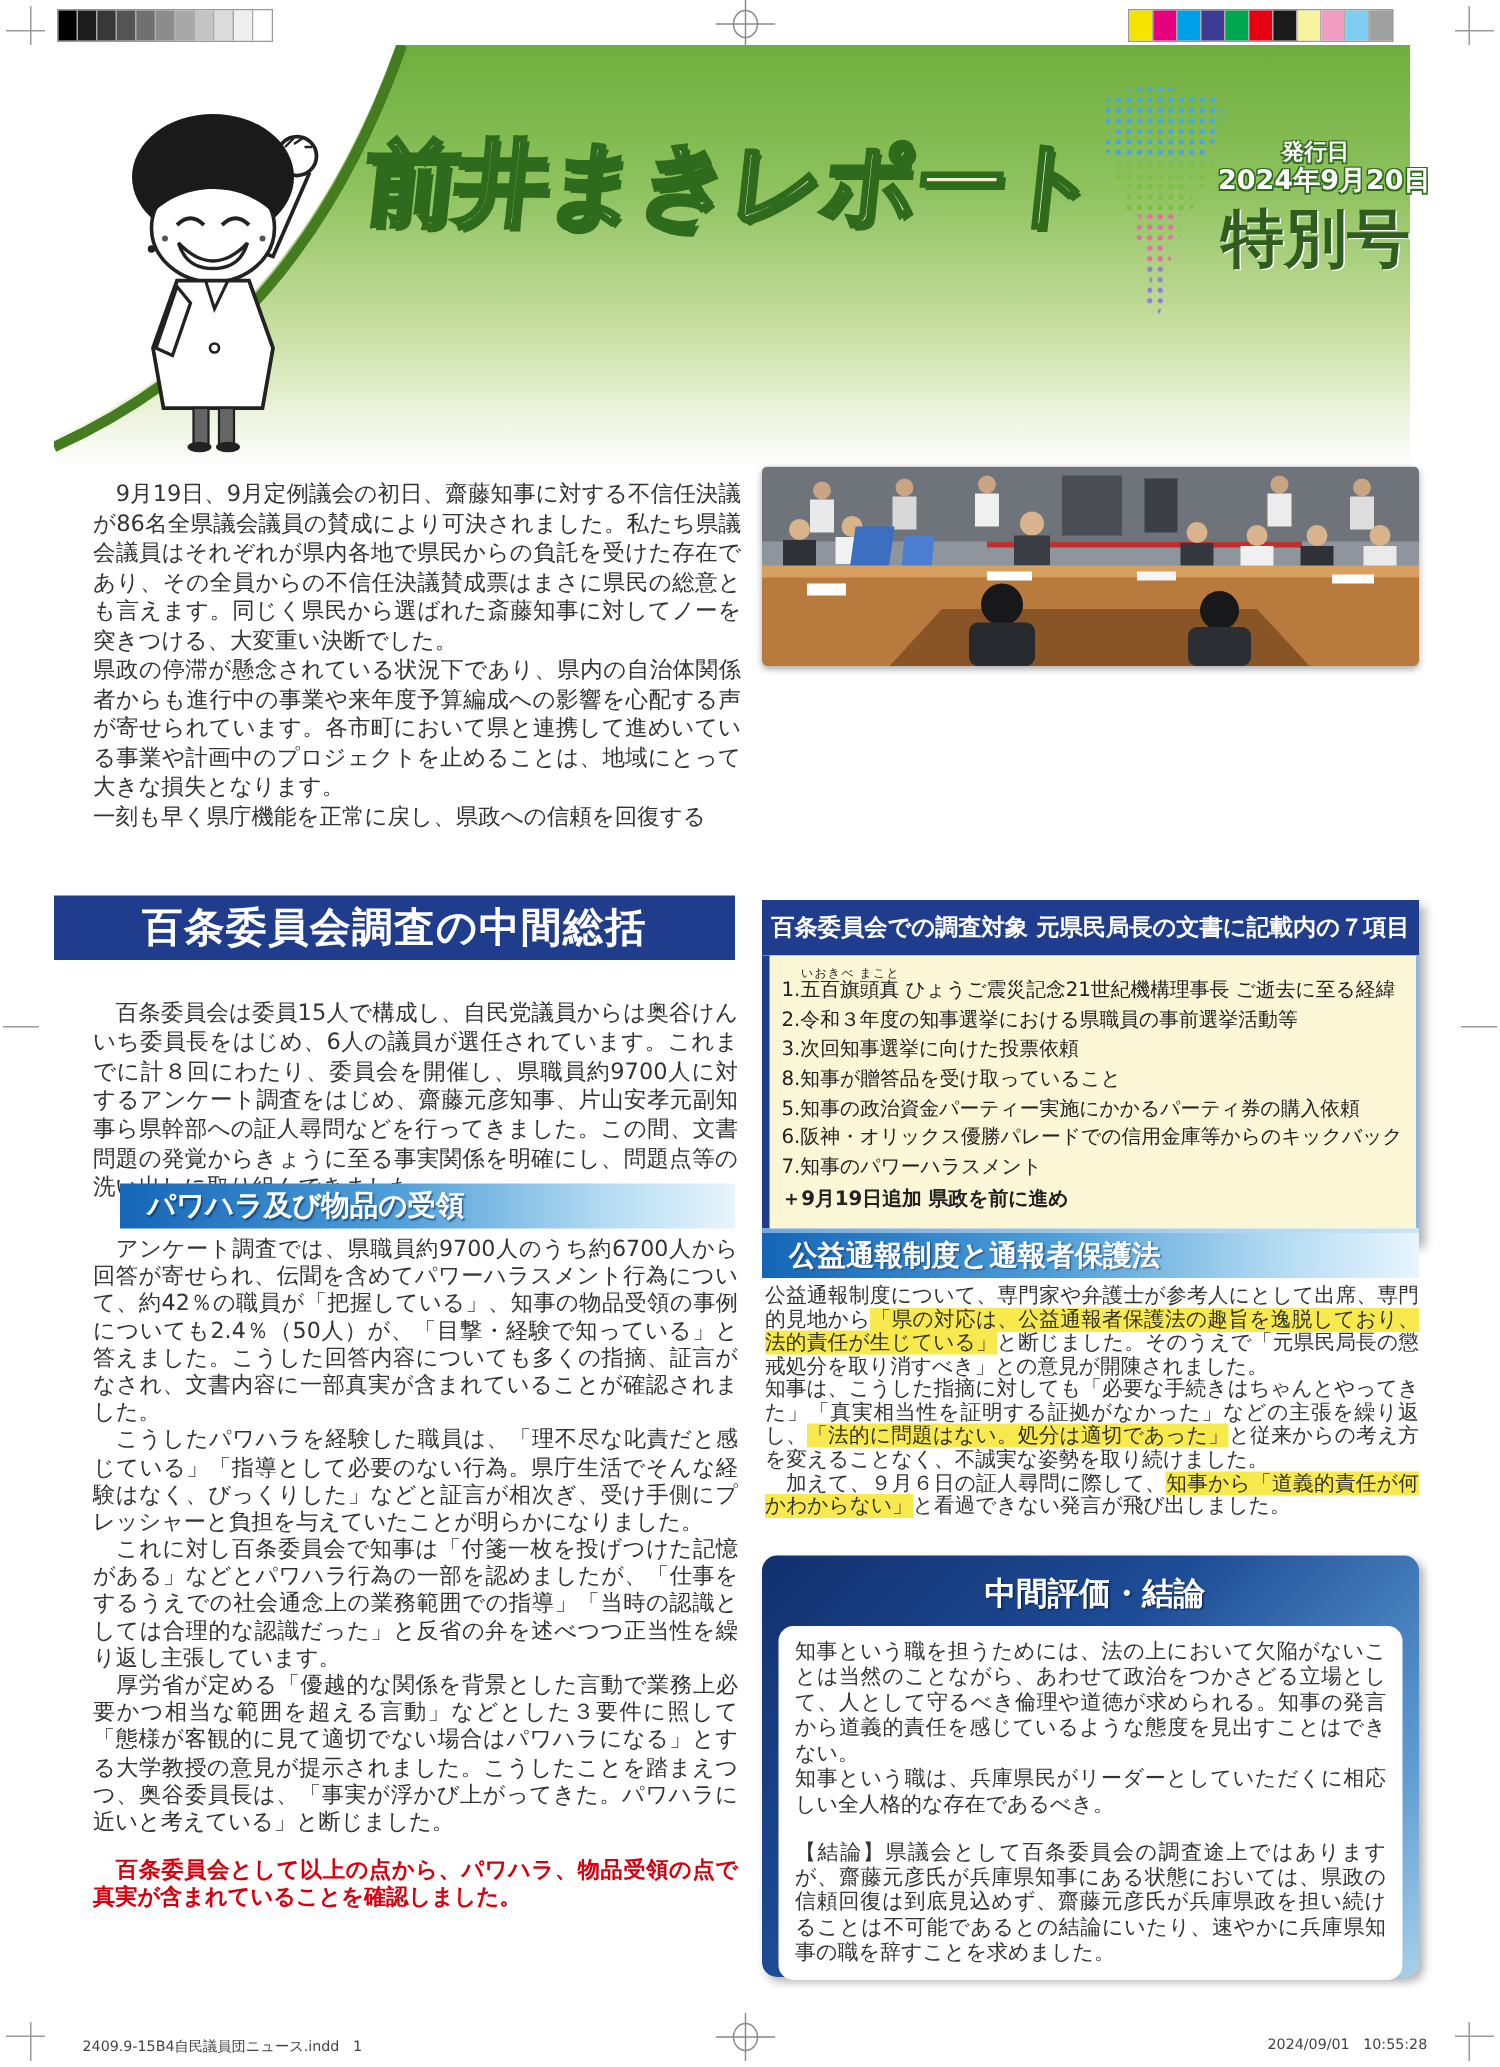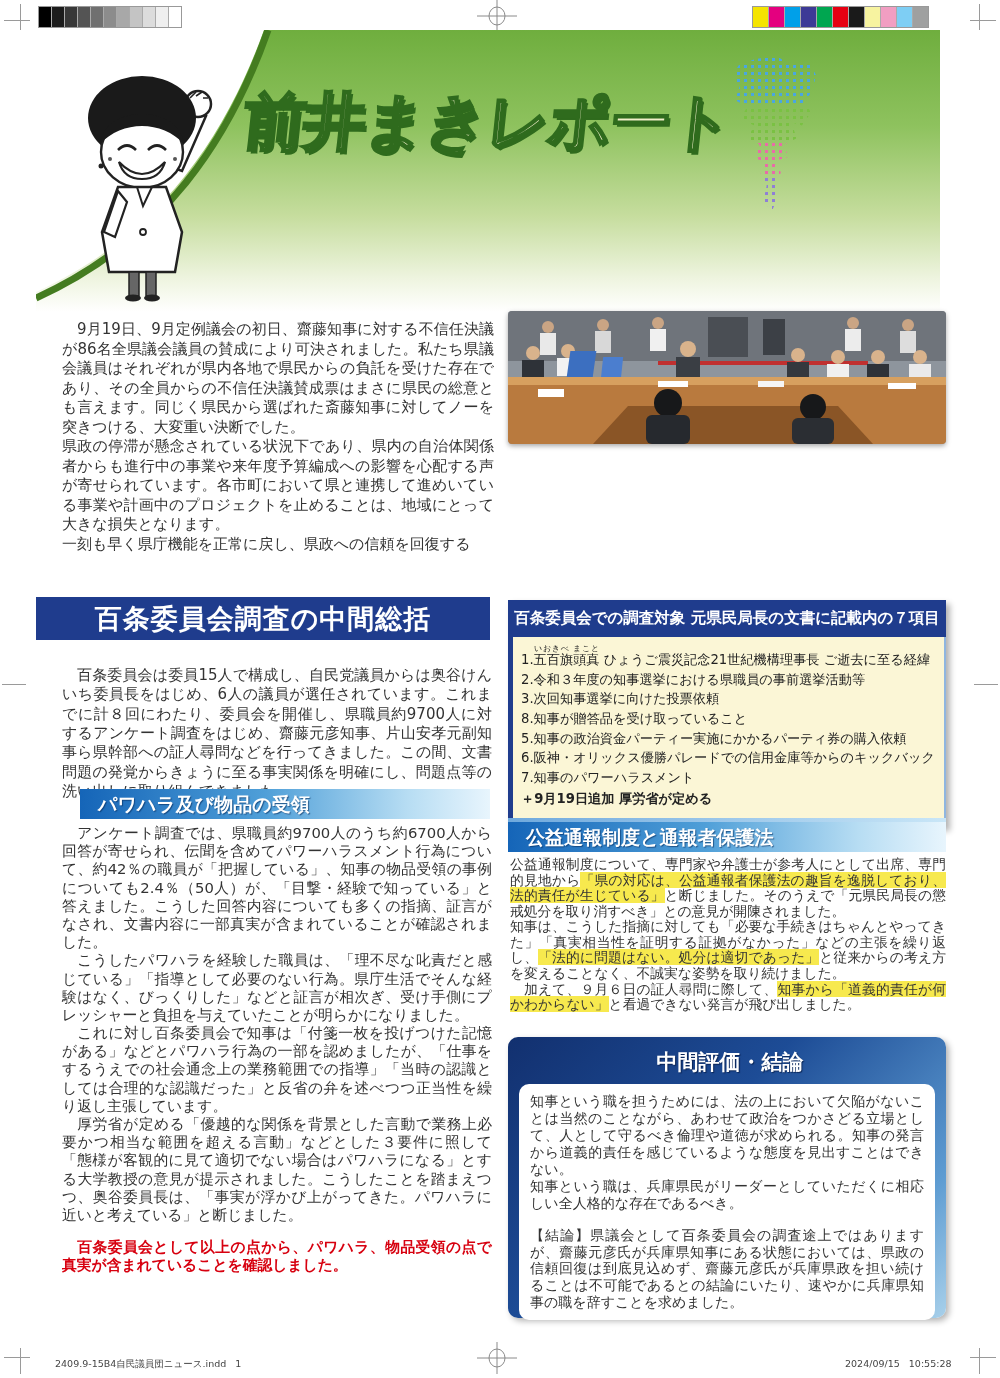--- a/index.html
+++ b/index.html
@@ -172,20 +172,25 @@
       <ellipse cx="110" cy="242" rx="8" ry="3.5" fill="#222"></ellipse>
   </svg>
 
   <div class="title">前井まきレポート</div>
   <div class="dotmap">
       <i class="b1"></i>
       <i class="b2"></i>
       <i class="b3"></i>
       <i class="b4"></i>
     </div>
+  <div class="issue">
+    <div class="lbl">発行日</div>
+    <div class="date">2024年9月20日</div>
+    <div class="type">特別号</div>
+  </div>
 
   <div class="lead-left">
     <p>　9月19日、9月定例議会の初日、齋藤知事に対する不信任決議が86名全県議会議員の賛成により可決されました。私たち県議会議員はそれぞれが県内各地で県民からの負託を受けた存在であり、その全員からの不信任決議賛成票はまさに県民の総意とも言えます。同じく県民から選ばれた斎藤知事に対してノーを突きつける、大変重い決断でした。</p>
     <p>県政の停滞が懸念されている状況下であり、県内の自治体関係者からも進行中の事業や来年度予算編成への影響を心配する声が寄せられています。各市町において県と連携して進めいている事業や計画中のプロジェクトを止めることは、地域にとって大きな損失となります。</p>
     <p>一刻も早く県庁機能を正常に戻し、県政への信頼を回復する</p>
   </div>
 
   <div class="photo">
     <svg width="438" height="133" viewBox="0 0 438 133">
       <rect width="438" height="133" fill="#8e959d"></rect>
@@ -257,21 +262,21 @@
   <div class="survey">
     <div class="survey-header">百条委員会での調査対象 元県民局長の文書に記載内の７項目</div>
     <div class="survey-body">
       <div class="survey-item"><span>1.</span><ruby><span>五百旗頭真</span><rt>いおきべ まこと</rt></ruby><span> ひょうご震災記念21世紀機構理事長 ご逝去に至る経緯</span></div>
       <div class="survey-item">2.令和３年度の知事選挙における県職員の事前選挙活動等</div>
       <div class="survey-item">3.次回知事選挙に向けた投票依頼</div>
       <div class="survey-item">8.知事が贈答品を受け取っていること</div>
       <div class="survey-item">5.知事の政治資金パーティー実施にかかるパーティ券の購入依頼</div>
       <div class="survey-item">6.阪神・オリックス優勝パレードでの信用金庫等からのキックバック</div>
       <div class="survey-item">7.知事のパワーハラスメント</div>
-      <div class="survey-item survey-added">＋9月19日追加 厚労省が定める</div>
+      <div class="survey-item survey-added">＋9月19日追加 県政を前に進め</div>
     </div>
     <div class="survey-bottom"></div>
   </div>
 
   <div class="subbar whistle-bar">公益通報制度と通報者保護法</div>
   <div class="whistle-body">
     <p><span>公益通報制度について、専門家や弁護士が参考人にとして出席、専門的見地から</span><span class="hl">「県の対応は、公益通報者保護法の趣旨を逸脱しており、法的責任が生じている」</span><span>と断じました。そのうえで「元県民局長の懲戒処分を取り消すべき」との意見が開陳されました。</span></p>
     <p><span>知事は、こうした指摘に対しても「必要な手続きはちゃんとやってきた」「真実相当性を証明する証拠がなかった」などの主張を繰り返し、</span><span class="hl">「法的に問題はない。処分は適切であった」</span><span>と従来からの考え方を変えることなく、不誠実な姿勢を取り続けました。</span></p>
     <p><span>　加えて、９月６日の証人尋問に際して、</span><span class="hl">知事から「道義的責任が何かわからない」</span><span>と看過できない発言が飛び出しました。</span></p>
   </div>
@@ -279,15 +284,15 @@
   <div class="eval">
     <div class="eval-title">中間評価・結論</div>
     <div class="eval-body">
       <p>知事という職を担うためには、法の上において欠陥がないことは当然のことながら、あわせて政治をつかさどる立場として、人として守るべき倫理や道徳が求められる。知事の発言から道義的責任を感じているような態度を見出すことはできない。</p>
       <p>知事という職は、兵庫県民がリーダーとしていただくに相応しい全人格的な存在であるべき。</p>
       <p class="gap">【結論】県議会として百条委員会の調査途上ではありますが、齋藤元彦氏が兵庫県知事にある状態においては、県政の信頼回復は到底見込めず、齋藤元彦氏が兵庫県政を担い続けることは不可能であるとの結論にいたり、速やかに兵庫県知事の職を辞すことを求めました。</p>
     </div>
   </div>
 
   <div class="footer-left">2409.9-15B4自民議員団ニュース.indd   1</div>
-  <div class="footer-right">2024/09/15   10:55:28</div>
+  <div class="footer-right">2024/09/01   10:55:28</div>
 
 </div>
 
 </body></html>

